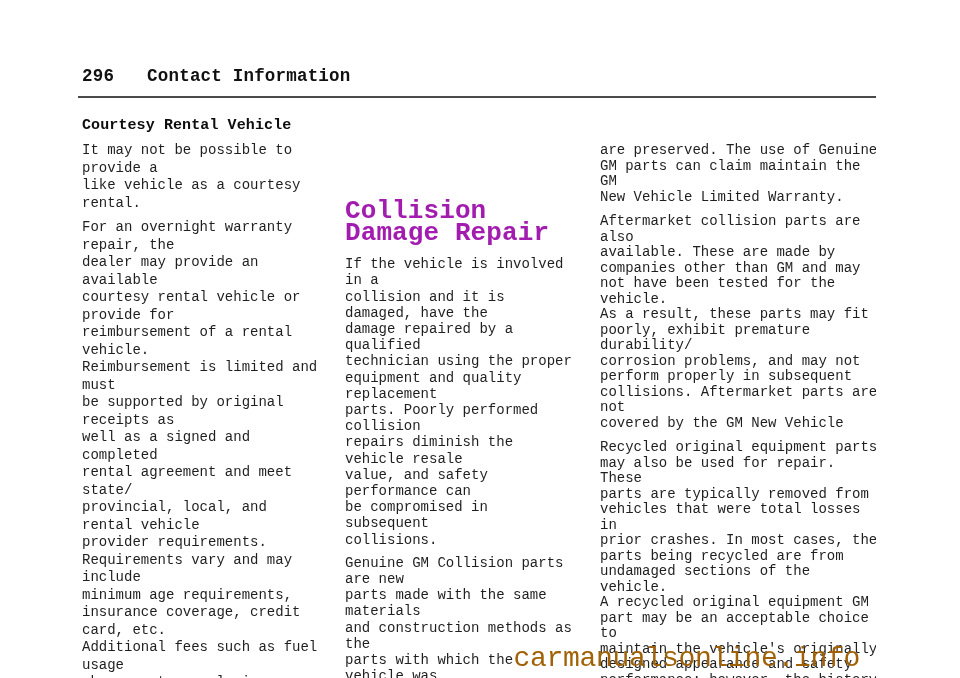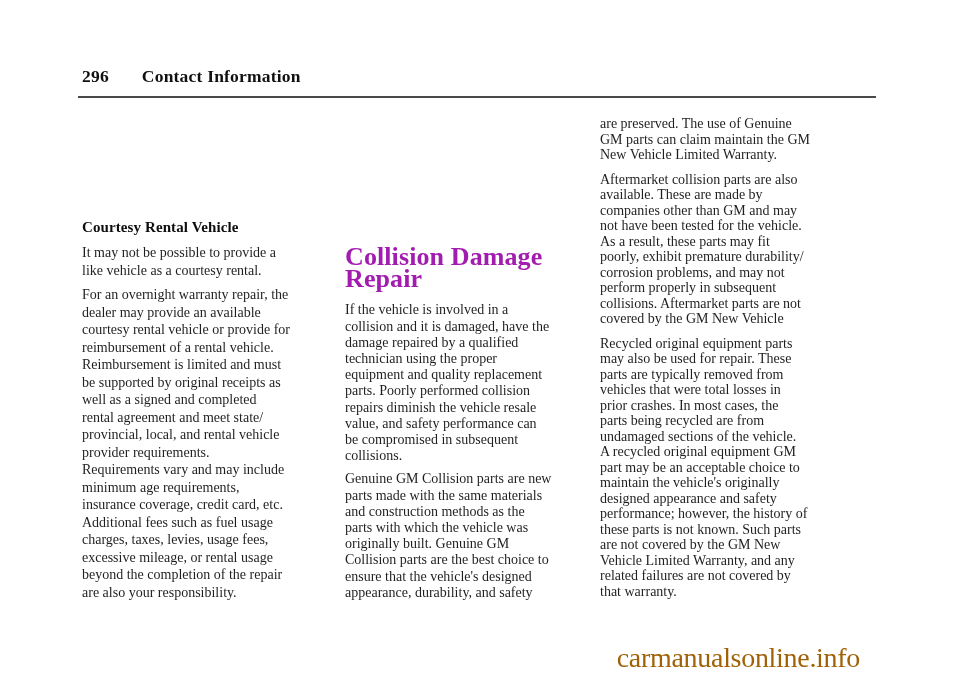--- a/index.html
+++ b/index.html
@@ -2,21 +2,21 @@
 <html><head>
 <meta charset="utf-8">
 <style>
   html, body { margin: 0; padding: 0; background: #ffffff; }
   .page {
     position: relative;
     width: 876px;
     height: 678px;
     background: #ffffff;
     overflow: hidden;
-    font-family: Liberation Serif, serif;
+    font-family: Liberation Mono, monospace;
     color: #1f1f1f;
   }
   .header {
     position: absolute;
     top: 66px;
     left: 82px;
     font-weight: bold;
     font-size: 17.5px;
     color: #111111;
     display: flex;

